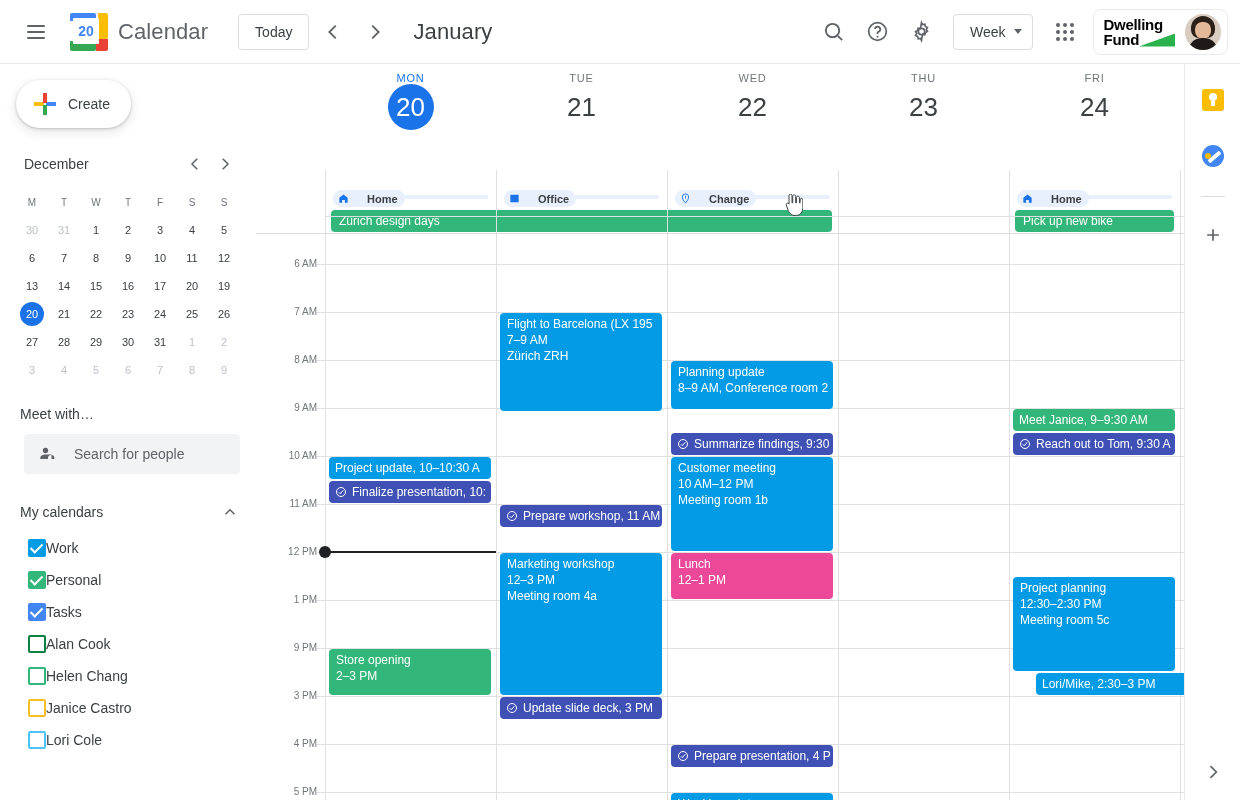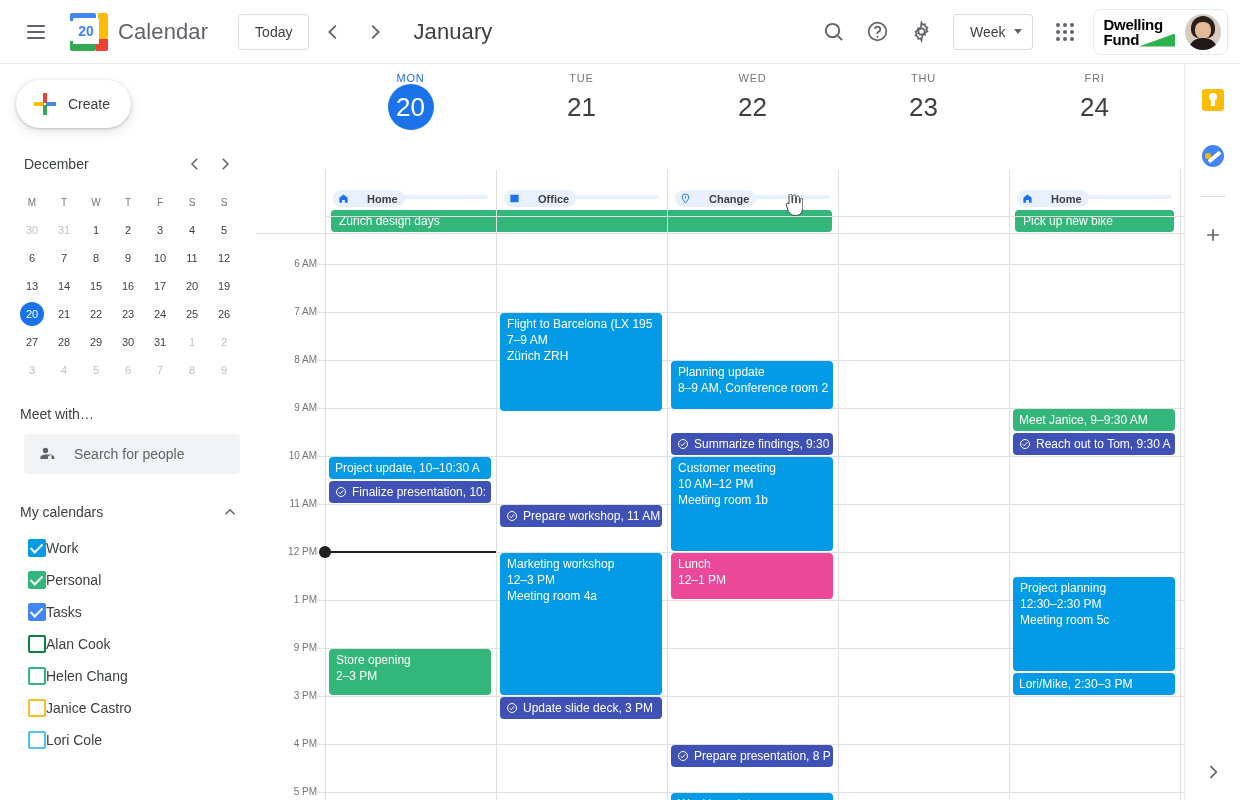--- a/index.html
+++ b/index.html
@@ -590,36 +590,36 @@
           </div>
           <div class="ev" style="left: 757px; width: 162px; top: 407px; height: 94px; background: rgb(3, 155, 229);">
             <div class="t">Project planning</div>
             <div class="s">12:30–2:30 PM</div>
             <div class="s">Meeting room 5c</div>
           </div>
           <div class="ev" style="left: 73px; width: 162px; top: 479px; height: 46px; background: rgb(51, 182, 121);">
             <div class="t">Store opening</div>
             <div class="s">2–3 PM</div>
           </div>
-          <div class="ev chip" style="left: 757px; width: 162px; top: 503px; height: 22px; background: rgb(3, 155, 229);">
+          <div class="ev chip" style="left: 780px; width: 162px; top: 503px; height: 22px; background: rgb(3, 155, 229);">
             <div class="t">Lori/Mike, 2:30–3 PM</div>
           </div>
           <div class="ev chip task" style="left: 244px; width: 162px; top: 527px; height: 22px; background: rgb(63, 81, 181);">
             <svg viewBox="0 0 24 24" class="check" fill="none" stroke="#fff" stroke-width="2">
               <circle cx="12" cy="12" r="9"></circle>
               <path d="M7.5 12.5l3 3 6-7"></path>
             </svg>
             <div class="t">Update slide deck, 3 PM</div>
           </div>
           <div class="ev chip task" style="left: 415px; width: 162px; top: 575px; height: 22px; background: rgb(63, 81, 181);">
             <svg viewBox="0 0 24 24" class="check" fill="none" stroke="#fff" stroke-width="2">
               <circle cx="12" cy="12" r="9"></circle>
               <path d="M7.5 12.5l3 3 6-7"></path>
             </svg>
-            <div class="t">Prepare presentation, 8 P</div>
+            <div class="t">Prepare presentation, 4 P</div>
           </div>
           <div class="ev" style="left: 415px; width: 162px; top: 623px; height: 46px; background: rgb(3, 155, 229);">
             <div class="t">Weekly update</div>
           </div>
         </div>
       <div id="now">
           <div class="nowline" style="left: 69px; width: 171px; top: 381px;"></div>
           <div class="nowdot" style="left: 63px; top: 376px;"></div>
         </div>
     </div>

